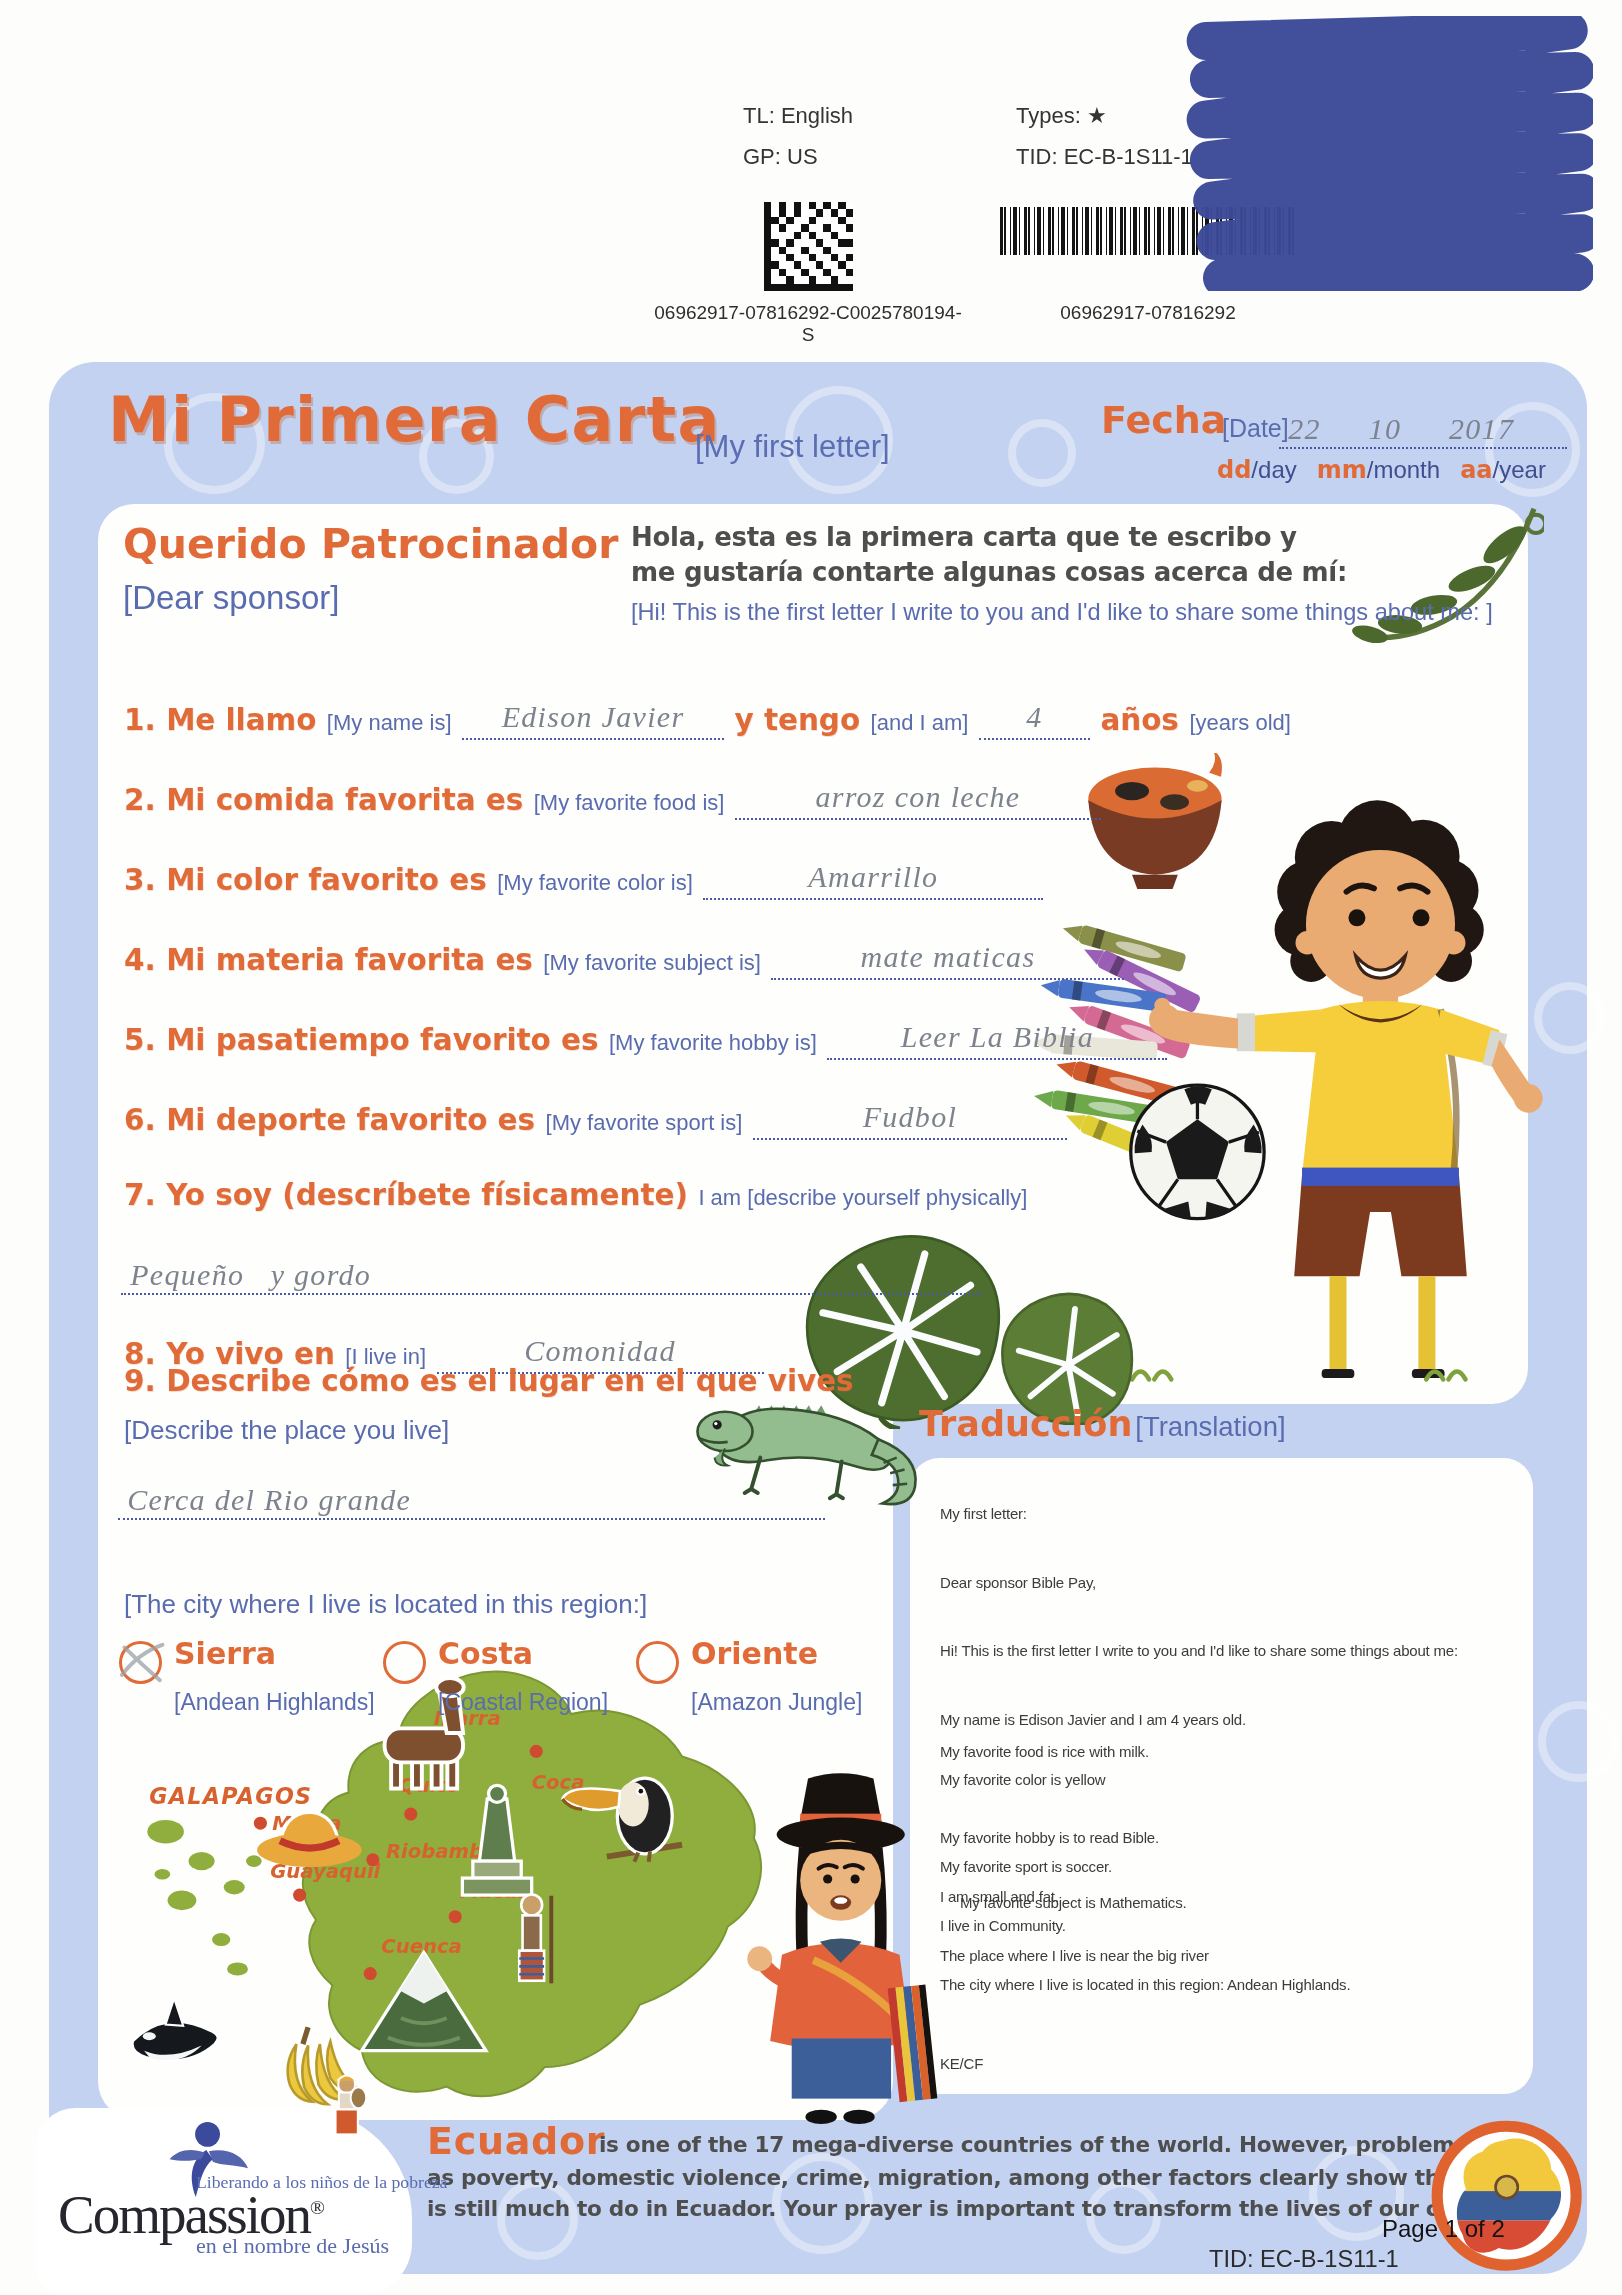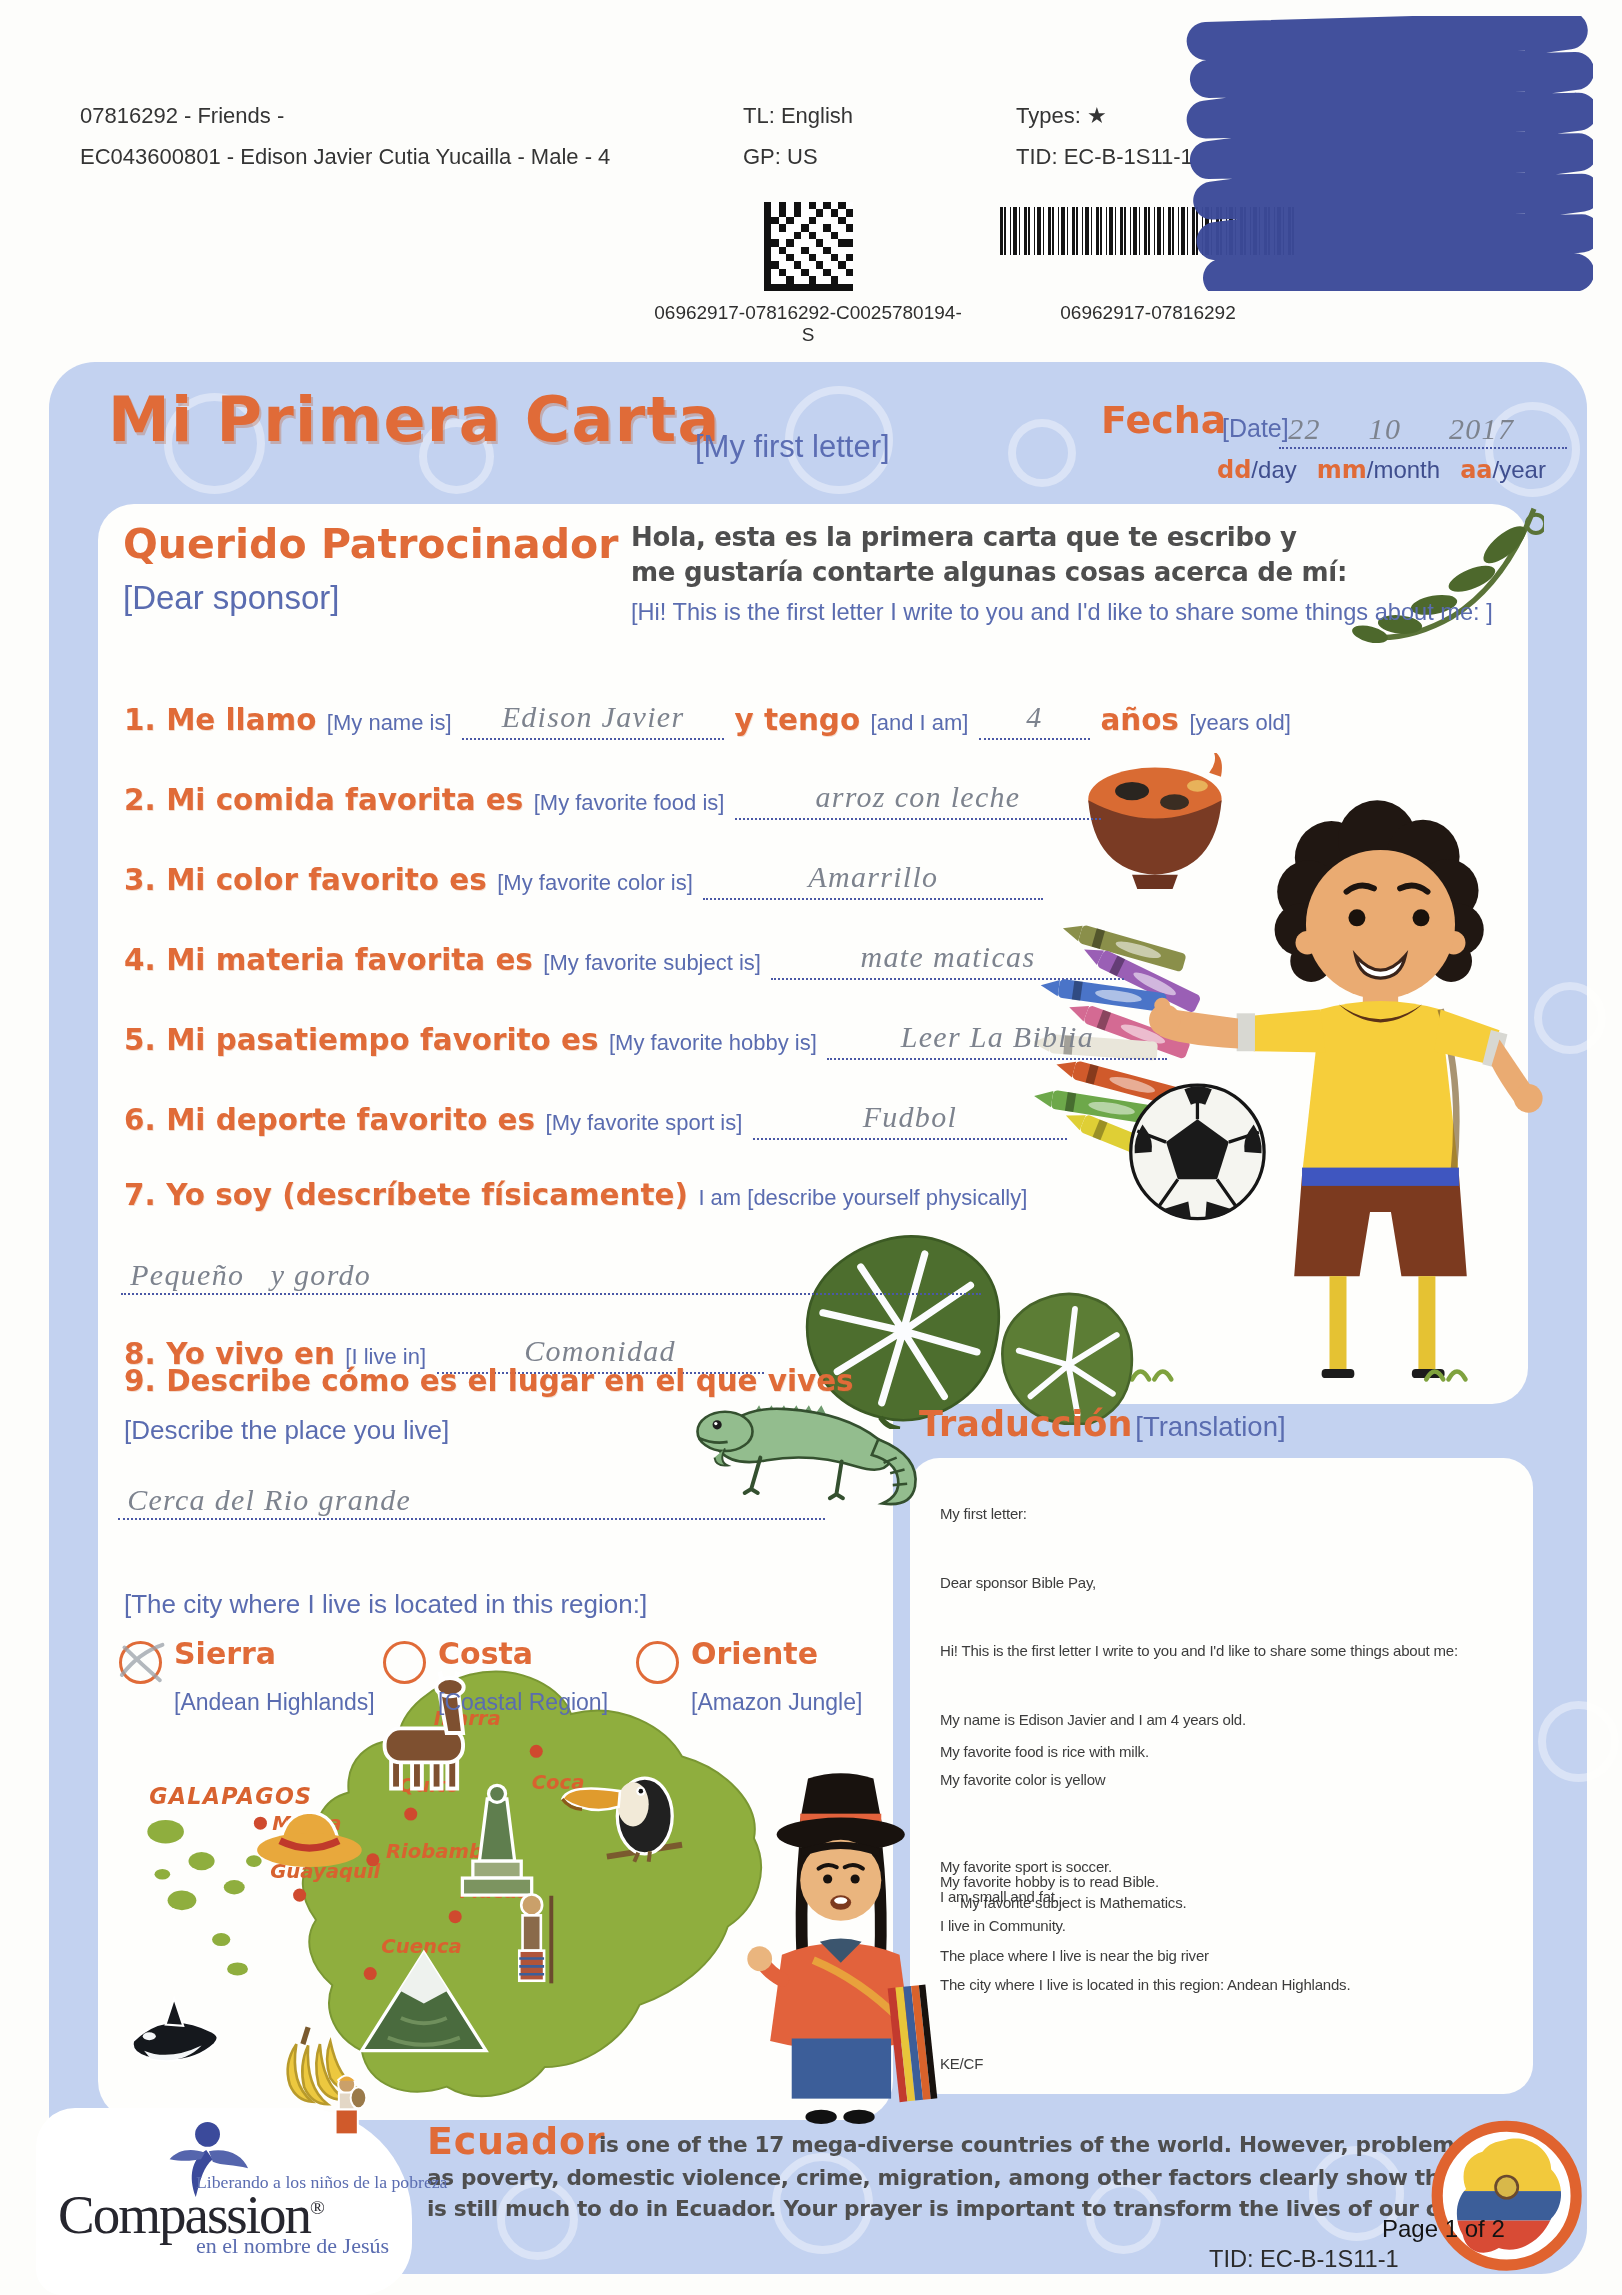--- a/index.html
+++ b/index.html
@@ -42,21 +42,20 @@
   .rsub{position:absolute;left:55px;top:48px;font-size:23px;color:#5a6cb0;white-space:nowrap;}
   .abs{position:absolute;z-index:6;}
   .z5{z-index:5;}
   svg text{font-family:"DejaVu Sans",sans-serif;}
 </style>
 </head>
 <body>
 
 <div class="page">
 
-  <div class="meta" style="left:80px;top:96px;"><span>07816292 - Friends -</span><br><span>EC043600801 - Edison Javier Cutia Yucailla - Male - 4</span></div>
   <div class="meta" style="left:743px;top:96px;"><span>TL: English</span><br><span>GP: US</span></div>
   <div class="meta" style="left:1016px;top:96px;"><span>Types: ★</span><br><span>TID: EC-B-1S11-1</span></div>
 
   <svg class="abs" style="left:764px;top:202px;" width="89" height="89" viewBox="0 0 120 120" shape-rendering="crispEdges">
     <rect x="0" y="0" width="120" height="120" fill="#fff"></rect>
     <g fill="#111">
       <rect x="0" y="0" width="10" height="120"></rect>
         <rect x="0" y="110" width="120" height="10"></rect>
       <rect x="0" y="0" width="10" height="10"></rect>
         <rect x="20" y="0" width="10" height="10"></rect>
@@ -408,21 +407,21 @@
     <span class="blue" style="font-size:27.5px;">[Translation]</span>
   </div>
 
   <div class="tl" style="top:1505px;">My first letter:</div>
   <div class="tl" style="top:1574px;">Dear sponsor Bible Pay,</div>
   <div class="tl" style="top:1642px;">Hi! This is the first letter I write to you and I'd like to share some things about me:</div>
   <div class="tl" style="top:1711px;">My name is Edison Javier and I am 4 years old.</div>
   <div class="tl" style="top:1743px;">My favorite food is rice with milk.</div>
   <div class="tl" style="top:1771px;">My favorite color is yellow</div>
   <div class="tl" style="top:1894px;margin-left:20px;">My favorite subject is Mathematics.</div>
-  <div class="tl" style="top:1829px;margin-top:44px;">My favorite hobby is to read Bible.</div>
+  <div class="tl" style="top:1829px;">My favorite hobby is to read Bible.</div>
   <div class="tl" style="top:1858px;">My favorite sport is soccer.</div>
   <div class="tl" style="top:1888px;">I am small and fat.</div>
   <div class="tl" style="top:1917px;">I live in Community.</div>
   <div class="tl" style="top:1947px;">The place where I live is near the big river</div>
   <div class="tl" style="top:1976px;">The city where I live is located in this region: Andean Highlands.</div>
   <div class="tl" style="top:2055px;">KE/CF</div>
 
   <svg class="abs z5" style="left:103px;top:1665px;" width="792" height="487" viewBox="0 0 1210 745">
     <path d="M560,15 C640,-5 705,40 715,75 C790,55 860,95 885,140 C955,160 1005,215 995,265 C1020,315 1000,370 955,400 C935,460 875,500 820,520 C795,575 735,615 675,615 C645,655 575,675 525,645 C465,665 405,645 395,590 C355,570 335,530 350,490 C315,460 305,420 325,390 C295,350 300,305 330,285 C315,245 335,205 375,195 C370,145 405,115 450,115 C455,65 505,30 560,15 Z" fill="#8fae3e" stroke="#7a9733" stroke-width="3"></path>
     <g fill="#8fae3e">

